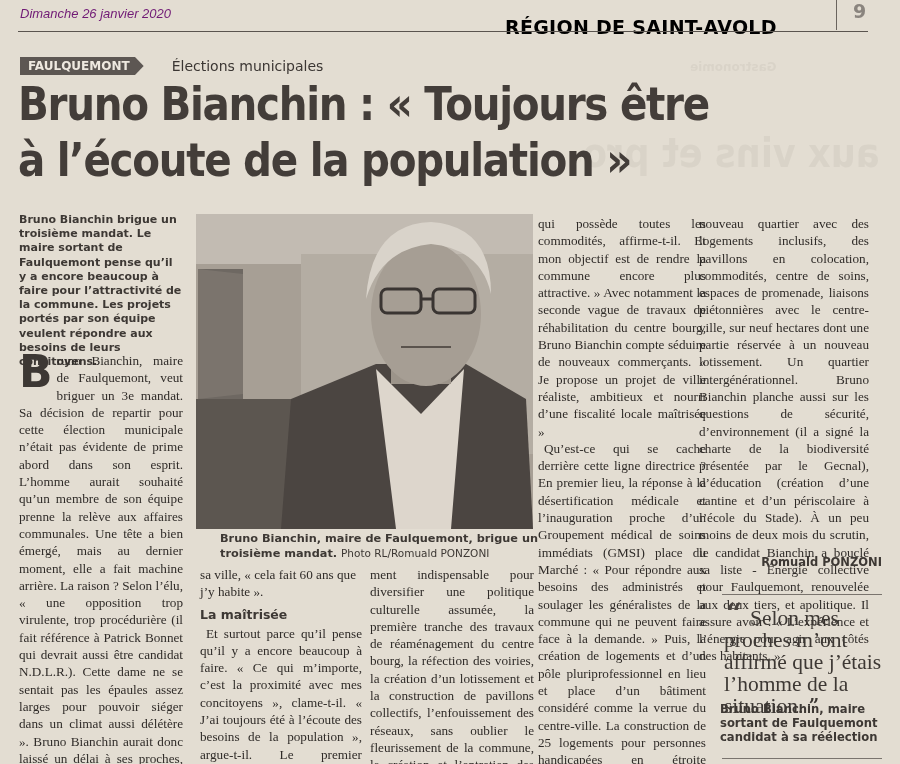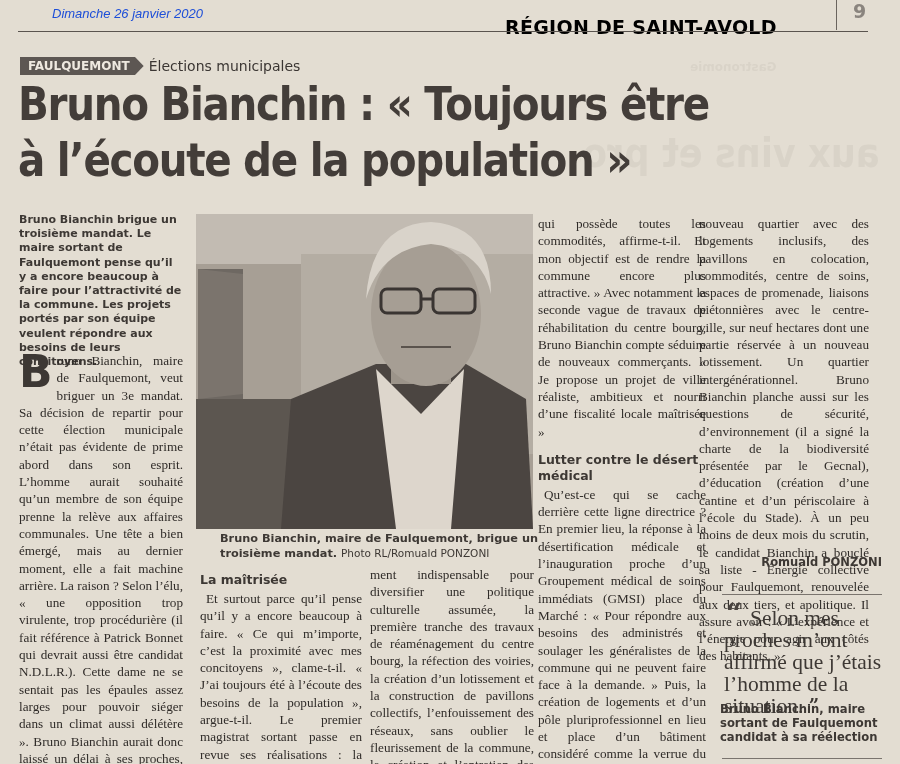--- a/index.html
+++ b/index.html
@@ -4,27 +4,27 @@
 <style>
   html, body { margin:0; padding:0; }
   body {
     width:900px; height:764px; overflow:hidden; position:relative;
     background:#e3ddd2;
     color:#2f2b28;
     font-family:"Liberation Serif", serif;
   }
   .abs { position:absolute; }
   
-  .date { left:20px; top:6px; font-family:"Liberation Sans",sans-serif; font-style:italic; font-size:13px; color:#1d4ed8;margin-left:32px; }
+  .date { left:20px; top:6px; font-family:"Liberation Sans",sans-serif; font-style:italic; font-size:13px; color:#701a75; }
   .region { left:505px; top:16px; font-family:"DejaVu Sans",sans-serif; font-weight:bold; font-size:19px; color:#000000; letter-spacing:0.3px; }
   .pagesep { left:836px; top:0; width:1px; height:30px; background:#6a645e; }
   .pagenum { left:853px; top:0px; font-family:"DejaVu Sans",sans-serif; font-weight:bold; font-size:19px; color:#8a847e; }
   .rule-top { left:18px; top:31px; width:850px; height:1px; background:#5a544f; }
   
-  .kicker { left:20px; top:57px; height:18px; display:flex; align-items:center; }
+  .kicker { left:20px; top:57px; height:18px; display:flex; align-items:center;gap:23px; }
   .kicker-tag { background:#5d5753; color:#efe9e0; font-family:"DejaVu Sans",sans-serif; font-weight:bold; font-size:12px; padding:1px 8px; height:16px; line-height:16px; clip-path:polygon(0 0, 93% 0, 100% 50%, 93% 100%, 0 100%); padding-right:14px; }
   .kicker-label { font-family:"DejaVu Sans",sans-serif; font-size:14px; color:#3b3633; margin-left:5px; }
   
   .headline { left:18px; top:76px; width:860px; font-family:"DejaVu Sans",sans-serif; font-weight:bold; font-size:46px; line-height:56px; color:#433d39; letter-spacing:-1.5px; transform:scaleX(0.88); transform-origin:left top; }
   
   .ghost { font-family:"DejaVu Sans",sans-serif; font-weight:bold; color:#d2ccc1; opacity:0.55; }
   
   .col { font-size:13.2px; line-height:17.3px; text-align:justify; hyphens:auto; }
   .chapeau { left:19px; top:213px; width:163px; font-family:"DejaVu Sans",sans-serif; font-weight:bold; font-size:11px; line-height:14.2px; color:#3d3834; }
   .body1 { left:19px; top:352px; width:164px; }
@@ -95,29 +95,29 @@
     <line x1="225" y1="85" x2="237" y2="85" stroke="#3a3532" stroke-width="3"></line>
     <line x1="205" y1="133" x2="255" y2="133" stroke="#5a534d" stroke-width="2"></line>
   </svg>
 </div>
 <div class="abs caption">
   <span>Bruno Bianchin, maire de Faulquemont, brigue un troisième mandat.</span>
   <span class="credit">Photo RL/Romuald PONZONI</span>
 </div>
 
 <div class="abs col body2">
+  <div style="text-align:left;">sa ville, « cela fait 60 ans que j’y habite ».</div>
   <div class="sub">La maîtrisée</div>
   <div style="text-indent:6px;">Et surtout parce qu’il pense qu’il y a encore beaucoup à faire. « Ce qui m’importe, c’est la proximité avec mes concitoyens », clame-t-il. « J’ai toujours été à l’écoute des besoins de la population », argue-t-il. Le premier magistrat sortant passe en revue ses réalisations : la médiathèque, un élé-</div>
 </div>
 
 <div class="abs col body3">ment indispensable pour diversifier une politique culturelle assumée, la première tranche des travaux de réaménagement du centre bourg, la réfection des voiries, la création d’un lotissement et la construction de pavillons collectifs, l’enfouissement des réseaux, sans oublier le fleurissement de la commune, la création et l’entretien des espaces verts. « Faulquemont est une ville de 5 400 habitants</div>
 
 <div class="abs col body4">
   <div>qui possède toutes les commodités, affirme-t-il. Et mon objectif est de rendre la commune encore plus attractive. » Avec notamment la seconde vague de travaux de réhabilitation du centre bourg, Bruno Bianchin compte séduire de nouveaux commerçants. « Je propose un projet de ville réaliste, ambitieux et nourri d’une fiscalité locale maîtrisée »</div>
-  <div class="sub" style="margin-top:12px;">Lutter contre le désert médical</div>
   <div style="text-indent:6px;">Qu’est-ce qui se cache derrière cette ligne directrice ? En premier lieu, la réponse à la désertification médicale et l’inauguration proche d’un Groupement médical de soins immédiats (GMSI) place du Marché : « Pour répondre aux besoins des administrés et soulager les généralistes de la commune qui ne peuvent faire face à la demande. » Puis, la création de logements et d’un pôle pluriprofessionnel en lieu et place d’un bâtiment considéré comme la verrue du centre-ville. La construction de 25 logements pour personnes handicapées en étroite collaboration avec le District urbain.</div>
 
 </div>
 
 <div class="abs col body5">nouveau quartier avec des logements inclusifs, des pavillons en colocation, commodités, centre de soins, espaces de promenade, liaisons piétonnières avec le centre-ville, sur neuf hectares dont une partie réservée à un nouveau lotissement. Un quartier intergénérationnel. Bruno Bianchin planche aussi sur les questions de sécurité, d’environnement (il a signé la charte de la biodiversité présentée par le Gecnal), d’éducation (création d’une cantine et d’un périscolaire à l’école du Stade). À un peu moins de deux mois du scrutin, le candidat Bianchin a bouclé sa liste - Énergie collective pour Faulquemont, renouvelée aux deux tiers, et apolitique. Il assure avoir : « L’expérience et l’énergie pour agir aux côtés des habitants. »</div>
 <div class="abs byline">Romuald PONZONI</div>
 
 <div class="abs q-rule" style="top:594px;"></div>
 <div class="abs quote-mark">“</div>
 <div class="abs quote">

